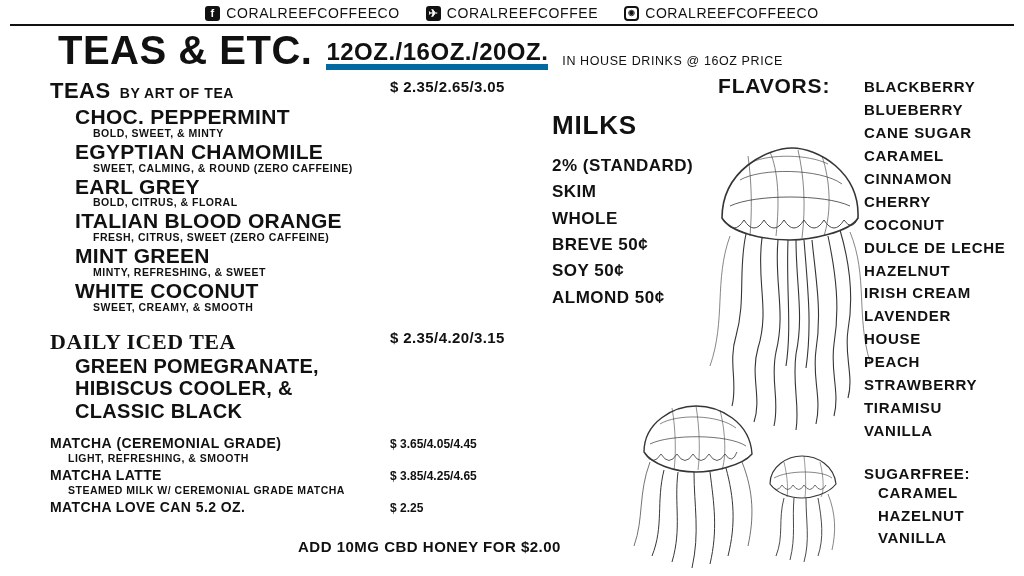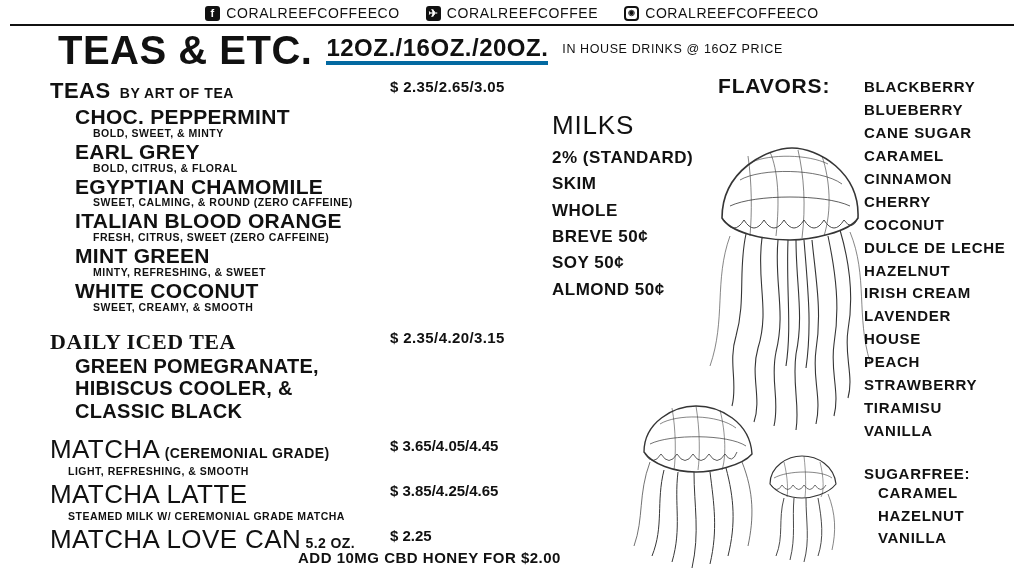--- a/index.html
+++ b/index.html
@@ -48,35 +48,35 @@
 
   .rule {
     border: none;
     border-top: 2px solid #111;
     margin: 2px 10px 0 10px;
   }
 
   
   .title-row {
     display: flex;
-    align-items: center;
+    align-items: flex-end;
     padding: 4px 0 0 58px;
     gap: 14px;
   }
   .main-title {
     font-size: 40px;
     font-weight: 800;
     letter-spacing: 0.5px;
     line-height: 1;
   }
   .sizes {
     font-size: 24px;
     font-weight: 700;
     letter-spacing: 0.5px;
-    border-bottom: 4px solid #0369a1;
+    border-bottom: 6px solid #0369a1;
     line-height: 1.05;
   }
   .house-note {
     font-size: 12.5px;
     letter-spacing: 0.6px;
     font-weight: 500;
     padding-bottom: 2px;
   }
 
   
@@ -158,59 +158,59 @@
     letter-spacing: 0.3px;
     margin-left: 25px;
     line-height: 1.12;
   }
 
   .matcha-row {
     position: relative;
     margin-top: 12px;
   }
   .matcha-name {
-    font-size: 26px;
-    font-weight: 400;
+    font-size: 14px;
+    font-weight: 700;
     letter-spacing: 0.4px;
     display: inline;
   }
   .matcha-qual {
     font-size: 14px;
     font-weight: 600;
     letter-spacing: 0.4px;
   }
   .matcha-price {
     position: absolute;
     left: 340px;
     top: 3px;
-    font-size: 15px;
+    font-size: 12px;
     font-weight: 600;
   }
   .matcha-desc {
     font-size: 10.5px;
     font-weight: 600;
     letter-spacing: 0.5px;
     margin-left: 18px;
   }
 
   .cbd-note {
     position: absolute;
     left: 298px;
-    top: 479px;
+    top: 468px;
     font-size: 15px;
     font-weight: 600;
     letter-spacing: 0.5px;
   }
 
   
   .milks-title {
     font-size: 26px;
-    font-weight: 400;
+    font-weight: 700;
     letter-spacing: 0.8px;
-    margin-bottom: 4px;
+    margin-bottom: 12px;
   }
   .milk-line {
     font-size: 17px;
     font-weight: 600;
     letter-spacing: 0.5px;
     line-height: 1.55;
   }
 
   
   .flavors-head {
@@ -349,26 +349,26 @@
       <span class="section-title">TEAS</span>
       <span class="section-sub">BY ART OF TEA</span>
       <span class="head-price">$ 2.35/2.65/3.05</span>
     </div>
 
     <div class="item">
       <div class="item-name">CHOC. PEPPERMINT</div>
       <div class="item-desc">BOLD, SWEET, &amp;  MINTY</div>
     </div>
     <div class="item">
+      <div class="item-name">EGYPTIAN CHAMOMILE</div>
+      <div class="item-desc">SWEET, CALMING, &amp; ROUND (ZERO CAFFEINE)</div>
+    </div>
+    <div class="item">
       <div class="item-name">EARL GREY</div>
       <div class="item-desc">BOLD, CITRUS, &amp; FLORAL</div>
-    </div>
-    <div class="item">
-      <div class="item-name">EGYPTIAN CHAMOMILE</div>
-      <div class="item-desc">SWEET, CALMING, &amp; ROUND (ZERO CAFFEINE)</div>
     </div>
     <div class="item">
       <div class="item-name">ITALIAN BLOOD ORANGE</div>
       <div class="item-desc">FRESH, CITRUS, SWEET (ZERO CAFFEINE)</div>
     </div>
     <div class="item">
       <div class="item-name">MINT GREEN</div>
       <div class="item-desc">MINTY, REFRESHING, &amp; SWEET</div>
     </div>
     <div class="item">

